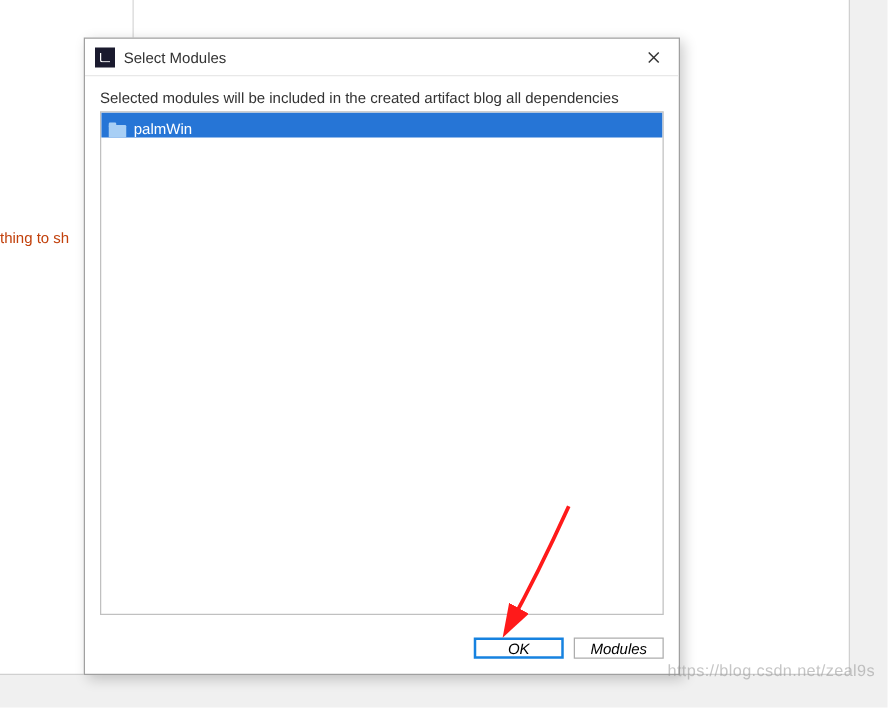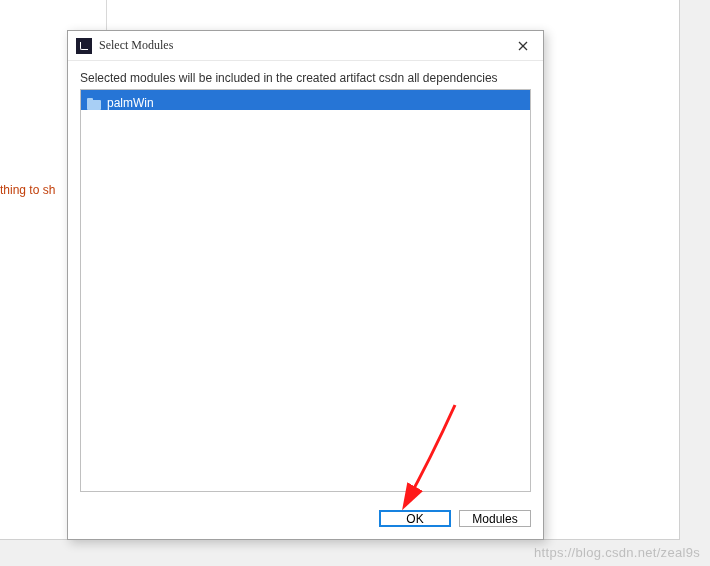--- a/index.html
+++ b/index.html
@@ -73,21 +73,20 @@
       height: 8px;
       border: 1.5px solid #fff;
       border-top: none;
       border-right: none;
       border-radius: 0 0 0 2px;
     }
     .titlebar-text {
       font-size: 12px;
       color: #333;
       flex: 1;
-      font-family: Liberation Serif, serif;
     }
     .titlebar-close {
       width: 28px;
       height: 22px;
       display: flex;
       align-items: center;
       justify-content: center;
       cursor: pointer;
       font-size: 14px;
       color: #333;
@@ -157,34 +156,35 @@
       gap: 8px;
     }
     .btn {
       min-width: 72px;
       height: 17px;
       font-size: 12px;
       background: #ffffff;
       border: 1px solid #adadad;
       cursor: pointer;
       padding: 0 10px;
+      font-style: italic;
     }
     .btn.primary {
       border: 2px solid #1682e0;
     }
     .arrow {
       position: absolute;
       left: 375px;
       top: 400px;
       pointer-events: none;
     }
     .watermark {
       position: absolute;
       right: 10px;
-      bottom: 6px;
+      bottom: 22px;
       font-size: 13px;
       color: rgba(150,150,150,0.55);
       letter-spacing: 0.3px;
     }
   </style>
 </head>
 <body>
 
 <div class="bg-panel">
   <div class="bg-divider"></div>
@@ -199,21 +199,21 @@
     <div class="titlebar-text">Select Modules</div>
     <div class="titlebar-close">
       <svg width="10" height="10" viewBox="0 0 10 10">
         <line x1="1" y1="1" x2="9" y2="9" stroke="currentColor" stroke-width="1.2"></line>
         <line x1="9" y1="1" x2="1" y2="9" stroke="currentColor" stroke-width="1.2"></line>
       </svg>
     </div>
   </div>
 
   <div class="dialog-body">
-    <div class="info-text">Selected modules will be included in the created artifact csdn all dependencies</div>
+    <div class="info-text">Selected modules will be included in the created artifact blog all dependencies</div>
     <div class="list-area">
       <div class="list-item selected">
         <span class="module-icon"></span>
         <span>palmWin</span>
       </div>
     </div>
   </div>
 
   <div class="button-row">
     <button class="btn primary">OK</button>

